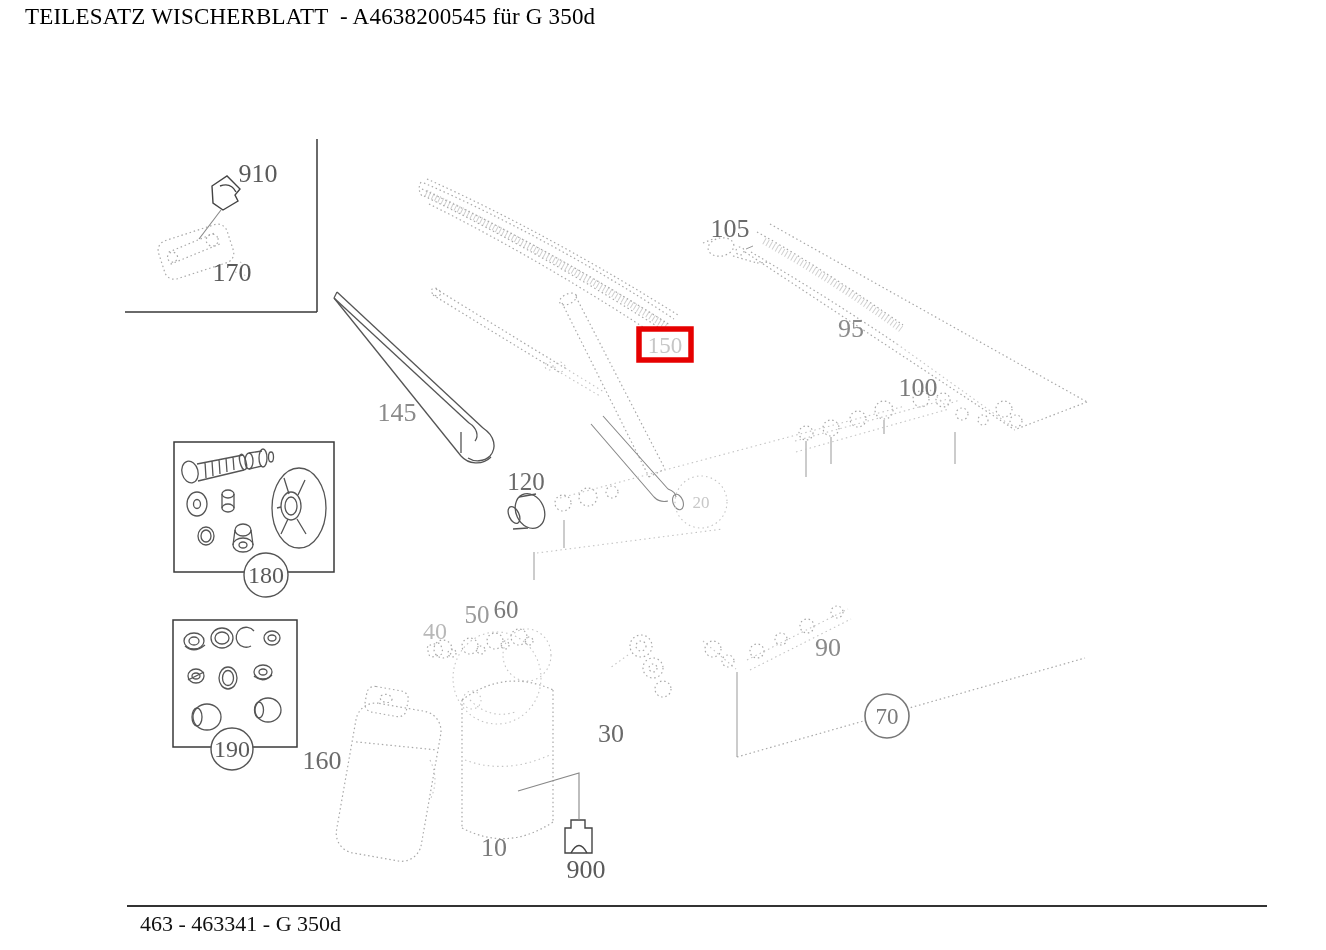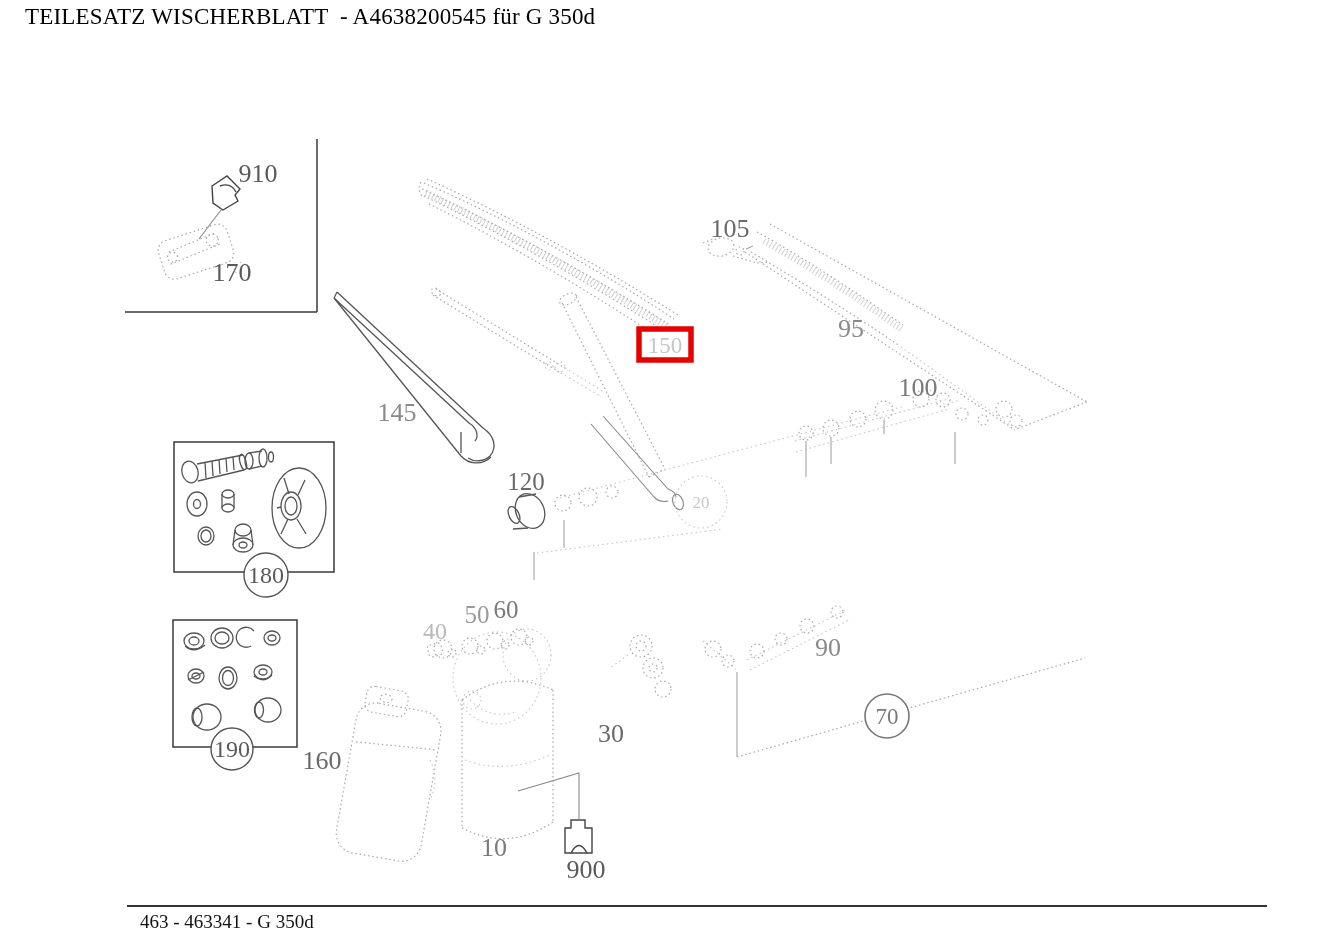--- a/index.html
+++ b/index.html
@@ -1,19 +1,19 @@
 <!DOCTYPE html>
 <html><head>
 <meta charset="utf-8">
 <style>
   html,body{margin:0;padding:0;background:#fff;width:1326px;height:950px;overflow:hidden;}
   #page{position:relative;width:1326px;height:950px;background:#fff;font-family:"Liberation Serif",serif;}
   #diagram-title{position:absolute;left:25px;top:4px;font-size:23px;color:#000;white-space:pre;letter-spacing:.2px;}
   #footer-line{position:absolute;left:127px;top:905px;width:1140px;height:2px;background:#333;}
-  #footer-text{position:absolute;left:140px;top:911px;font-size:19px;color:#111;}
+  #footer-text{position:absolute;left:140px;top:911px;font-size:22px;color:#111;}
   svg{position:absolute;left:0;top:0;}
   .solid{stroke:#555;fill:none;stroke-width:1.3px;}
   .solid2{stroke:#444;fill:none;stroke-width:1.4px;}
   .thin{stroke:#888;fill:none;stroke-width:1.1px;}
   .dot{stroke:#a8a8a8;fill:none;stroke-width:1.2px;stroke-dasharray:1.5 2.8;}
   .dotl{stroke:#c4c4c4;fill:none;stroke-width:1.1px;stroke-dasharray:1.5 3.2;}
   .hatch{stroke:#d0d0d0;fill:none;stroke-width:7px;stroke-dasharray:1 2.6;}
   .axis{stroke:#999;fill:none;stroke-width:1px;}
   .box{stroke:#3a3a3a;fill:none;stroke-width:1.5px;}
   .lbl{font-family:"Liberation Serif",serif;}

